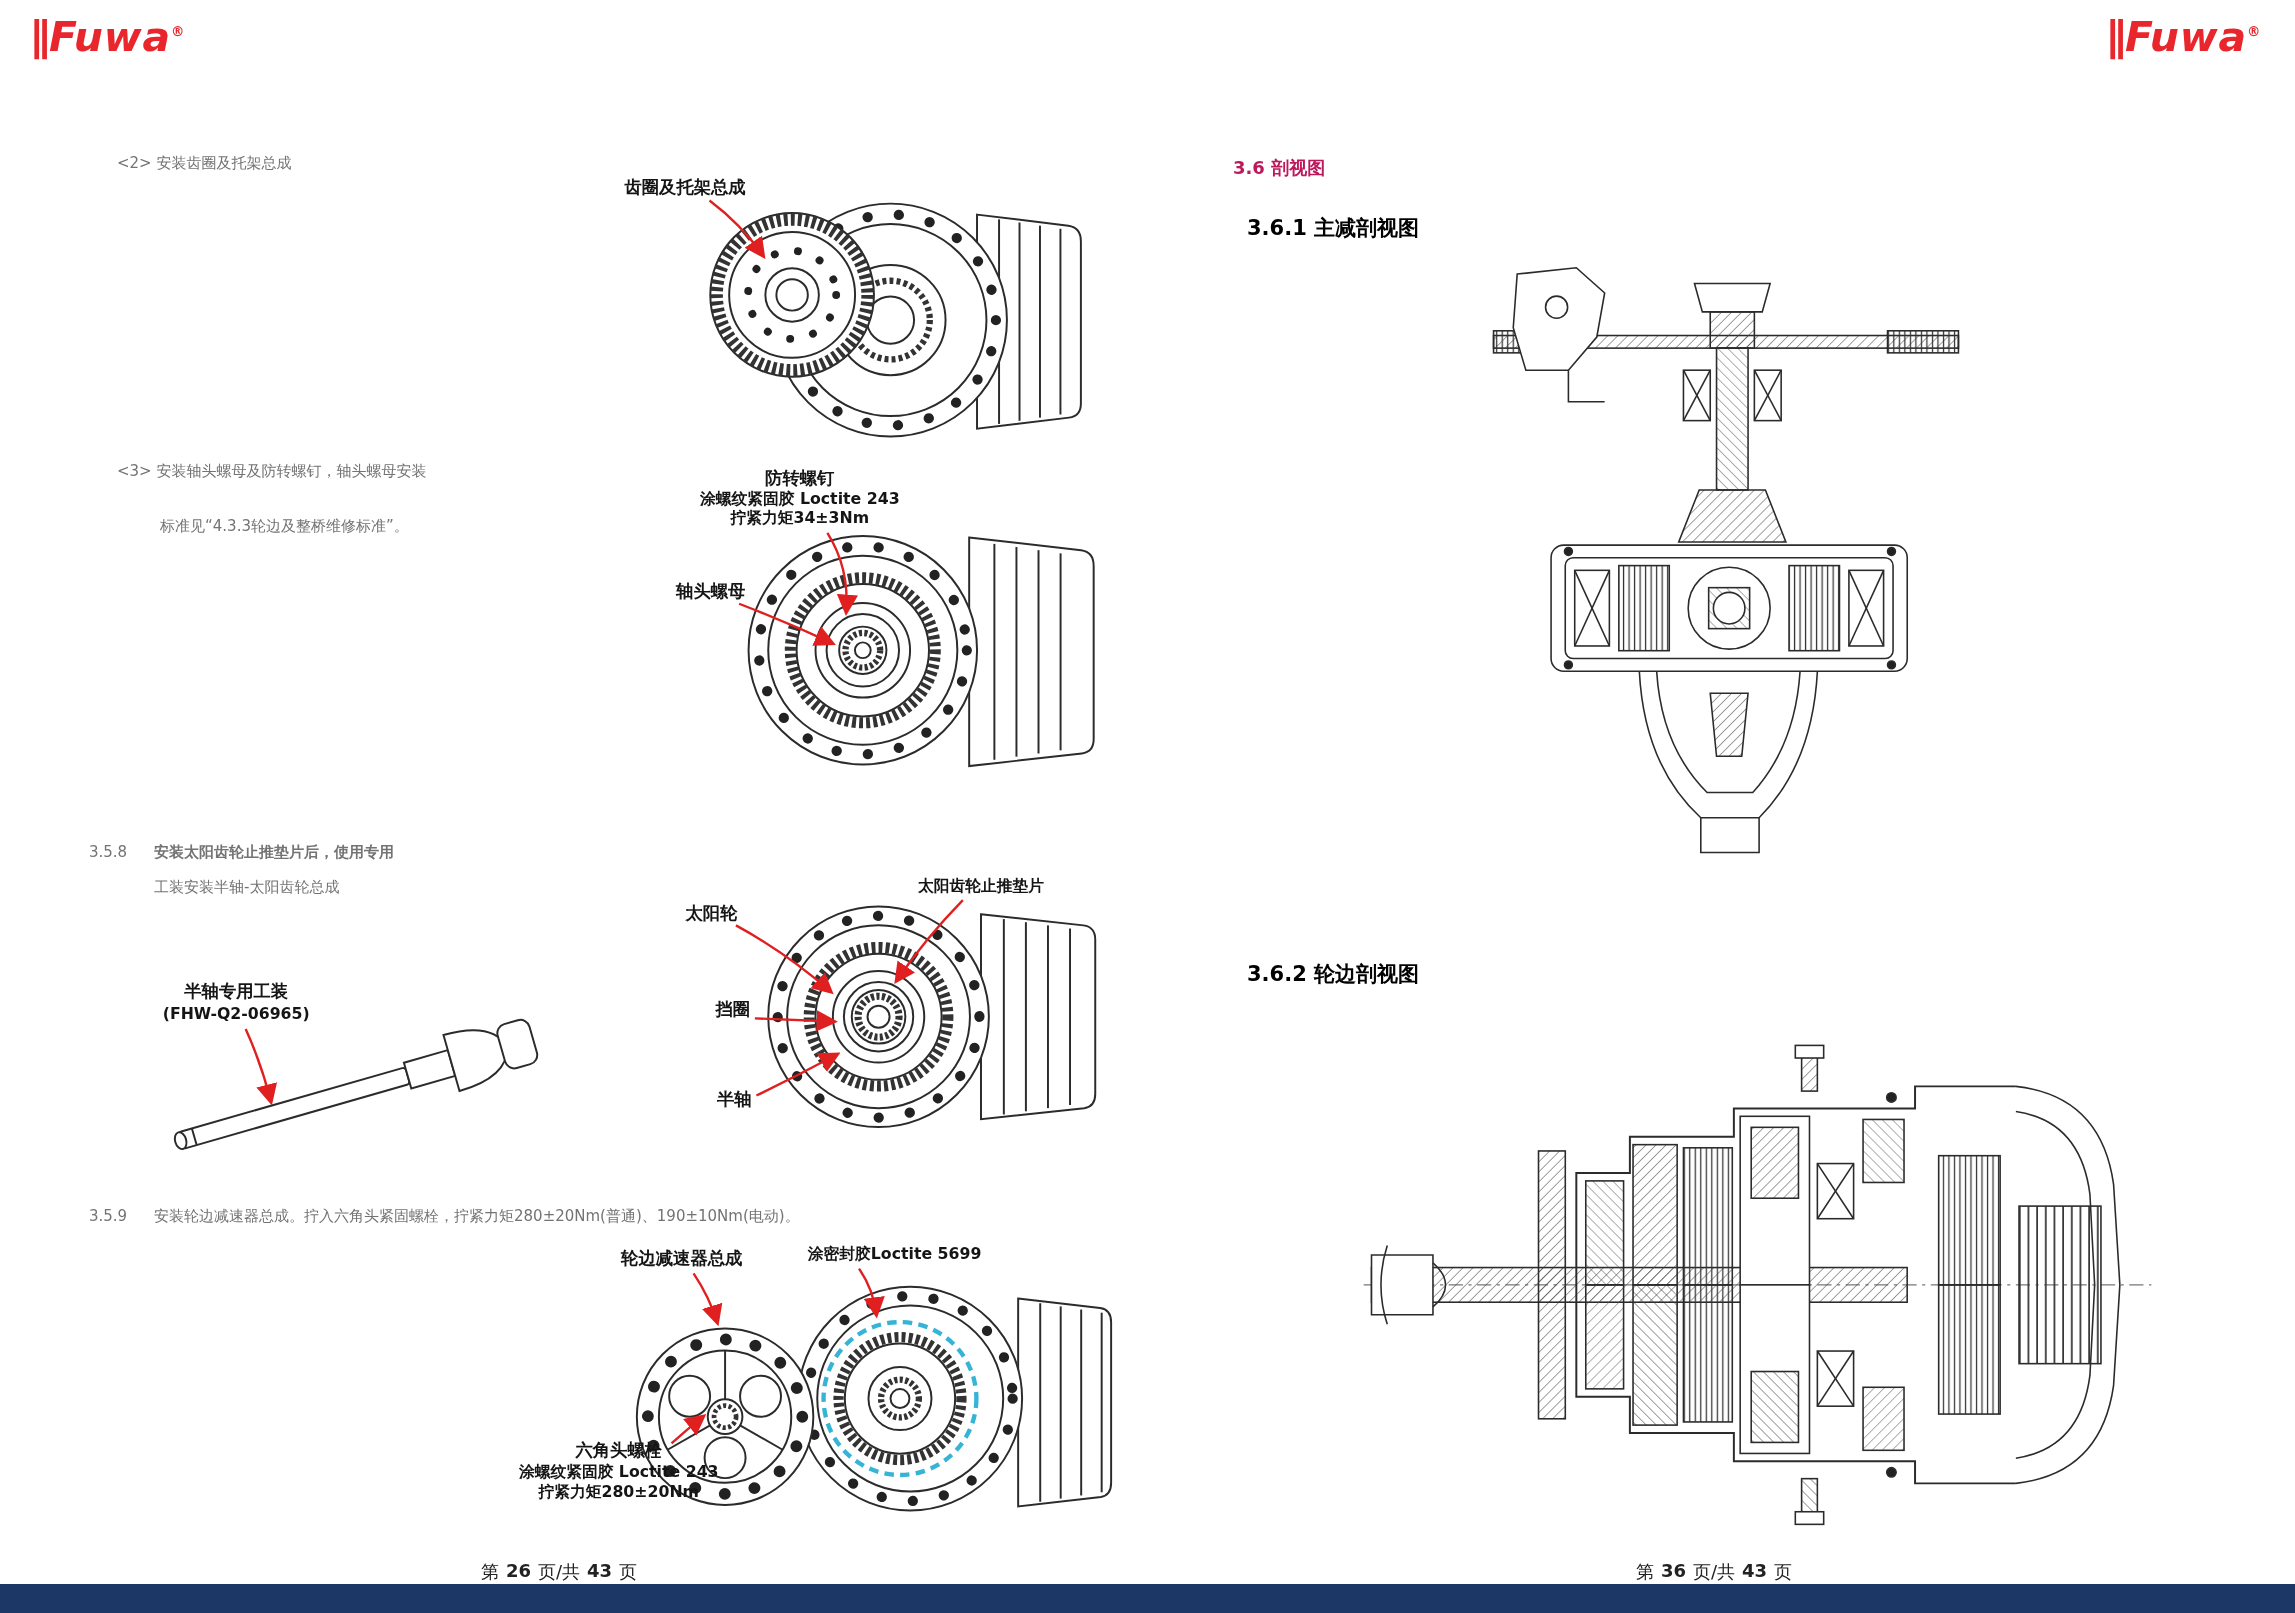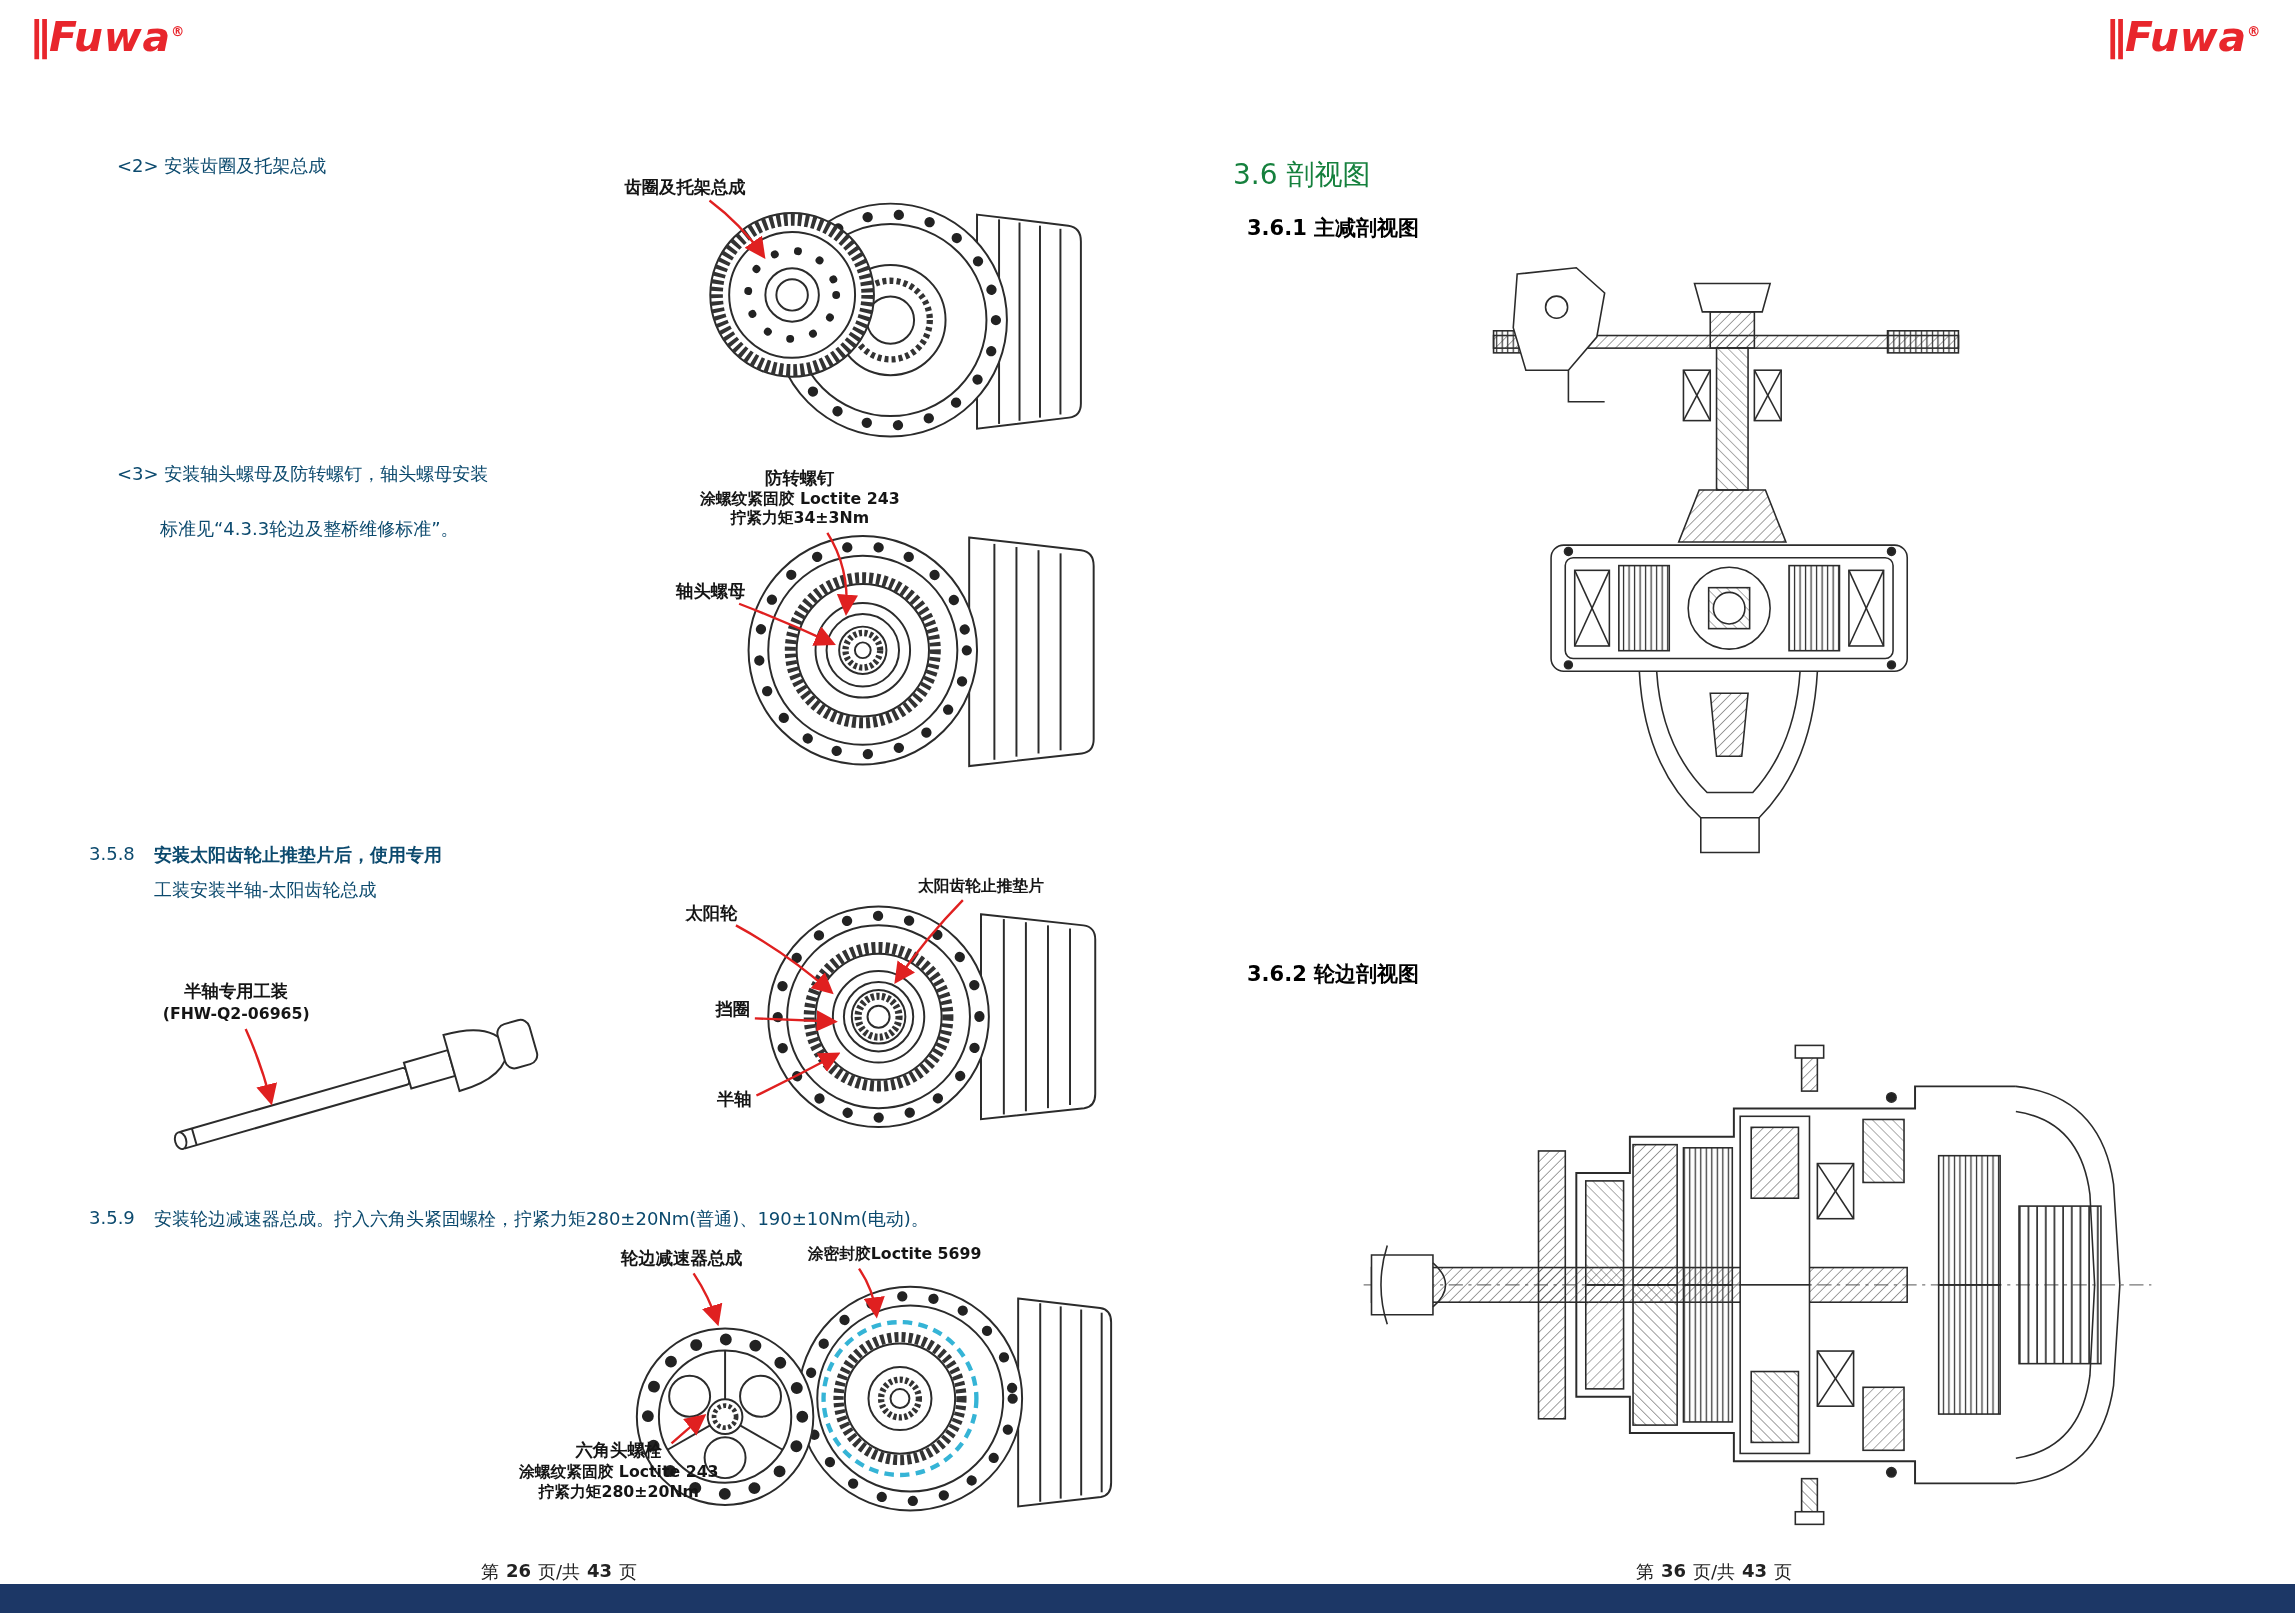--- a/index.html
+++ b/index.html
@@ -5,22 +5,22 @@
   * { margin:0; padding:0; box-sizing:border-box; }
   html,body { background:#ffffff; }
   .canvas {
     position:relative; width:2295px; height:1613px; background:#fff; overflow:hidden;
     font-family:"DejaVu Sans","Liberation Sans",sans-serif; color:#1a1a1a;
   }
   .abs { position:absolute; }
   .logo { font-style:italic; font-weight:bold; color:#e8262c; font-size:41px; letter-spacing:0.8px; white-space:nowrap; }
   .logo .slash { letter-spacing:-3.2px; margin-right:1.6px; }
   .logo .reg { font-size:13.4px; vertical-align:super; font-style:normal; }
-  .body-text { font-size:18px; color:#0c4a6e; white-space:nowrap; }
-  .sec-big { font-size:28px; font-weight:normal; color:#15803d; white-space:nowrap; }
+  .body-text { font-size:15px; color:#737373; white-space:nowrap; }
+  .sec-big { font-size:18px; font-weight:bold; color:#be185d; white-space:nowrap; }
   .sec-sub { font-size:21px; font-weight:bold; color:#000000; white-space:nowrap; }
   .footer-text { font-size:18px; color:#222; display:flex; justify-content:center; gap:7px; }
   .footer-text .num { font-weight:bold; }
   .bottom-bar { position:absolute; left:0; top:1584px; width:2295px; height:29px; background:#1c3766; }
   svg { overflow:visible; }
   svg .lbl  { font-family:"DejaVu Sans",sans-serif; font-weight:bold; font-size:22px; fill:#151515; }
   svg .lbls { font-family:"DejaVu Sans",sans-serif; font-weight:bold; font-size:20px; fill:#151515; }
   svg .ln   { stroke:#2b2b2b; fill:none; stroke-width:2.5; }
   svg .wfill{ stroke:#2b2b2b; fill:#ffffff; stroke-width:2.5; }
   svg .arrow{ stroke:#e02020; stroke-width:3; fill:none; }

